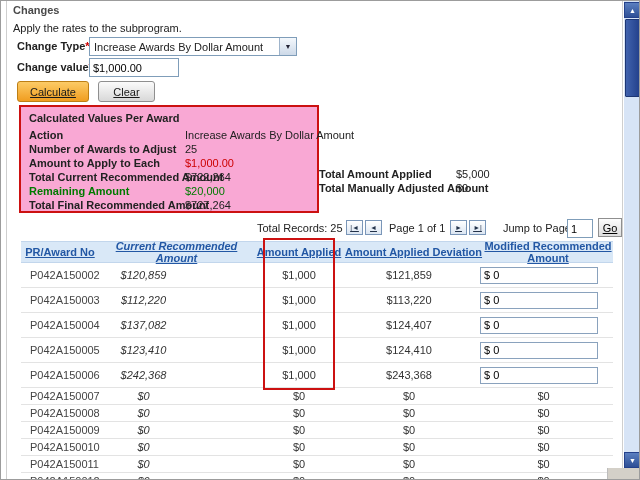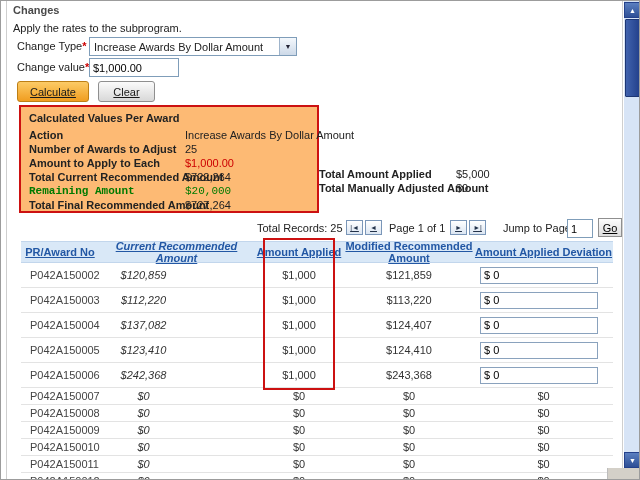--- a/index.html
+++ b/index.html
@@ -2,21 +2,21 @@
 <html><head>
 <meta charset="utf-8">
 <style>
   *{box-sizing:border-box;margin:0;padding:0;}
   html,body{width:640px;height:480px;}
   body{
     position:relative;overflow:hidden;background:#fff;
     font-family:"Liberation Sans",sans-serif;font-size:11px;color:#222;
     border:1px solid #9c9c9c;
   }
-  .b{font-weight:normal;margin-top:38px;}
+  .b{font-weight:bold;margin-top:38px;}
   .req{color:#cc0000;font-weight:bold;}
   #left-line{position:absolute;left:5px;top:0;width:1px;height:480px;background:#cfcfcf;}
   #right-line{position:absolute;left:621px;top:0;width:1px;height:480px;background:#cfcfcf;}
 
   #page-title{position:absolute;left:12px;top:3px;font-weight:bold;color:#4a4a4a;}
   #page-subtitle{position:absolute;left:12px;top:21px;color:#222;}
 
   .lblrow{position:absolute;white-space:nowrap;}
   #change-type-select{
     position:absolute;left:88px;top:36px;width:208px;height:19px;
@@ -36,28 +36,28 @@
     position:absolute;left:16px;top:80px;width:72px;height:21px;
     background:linear-gradient(#fccb66,#f09d20);border:1px solid #bd7f15;border-radius:3px;color:#1a1a1a;
   }
   #clear-btn{
     position:absolute;left:97px;top:80px;width:57px;height:21px;
     background:linear-gradient(#fbfbfb,#d8d8d8);border:1px solid #8f8f8f;border-radius:3px;color:#1a1a1a;
   }
 
   #summary-box{
     position:absolute;left:18px;top:104px;width:300px;height:108px;
-    border:2px solid #cc1111;background:#fdba74;padding:5px 0 0 8px;
+    border:2px solid #cc1111;background:#f9a8d4;padding:5px 0 0 8px;
   }
   #summary-title{font-weight:bold;height:16px;}
   .srow{display:flex;height:14px;align-items:center;white-space:nowrap;}
   .slbl{width:156px;font-weight:bold;flex:none;}
   .sval{}
   .sval.red{color:#cc0000;}
-  .green{color:#007a00;font-weight:bold;font-family:Liberation Mono, monospace;}
+  .green{color:#007a00;font-weight:bold;}
   .sval.green{font-weight:normal;color:#007a00;}
 
   #totals{position:absolute;left:318px;top:166px;width:305px;}
   .trow{display:flex;height:14px;align-items:center;white-space:nowrap;}
   .tlbl{width:137px;font-weight:bold;flex:none;}
 
   #pg-total{position:absolute;left:256px;top:221px;}
   .nav-btn{
     position:absolute;top:219px;width:17px;height:15px;padding:0;
     border:1px solid #7a96b8;background:linear-gradient(#ffffff,#dce6f2);
@@ -199,22 +199,22 @@
 <button class="nav-btn" style="left:468px;">►|</button>
 <div id="jump-label">Jump to Page</div>
 <input id="jump-input" class="tinput" value="1" style="">
 <button id="go-btn">Go</button>
 
 <div id="table">
   <div class="thead">
     <a class="th c0">PR/Award No</a>
     <a class="th c1">Current Recommended Amount</a>
     <a class="th c2">Amount Applied</a>
+    <a class="th c4">Amount Applied Deviation</a>
     <a class="th c3">Modified Recommended Amount</a>
-    <a class="th c4">Amount Applied Deviation</a>
   </div>
   <div id="tbody">
       <div class="row editable">
         <div class="cell c0">P042A150002</div>
         <div class="cell c1">$120,859</div>
         <div class="cell c2">$1,000</div>
         <div class="cell c3">$121,859</div>
         <div class="cell c4"><input class="dev-input" value="$ 0" style=""></div>
       </div>
       <div class="row editable">

